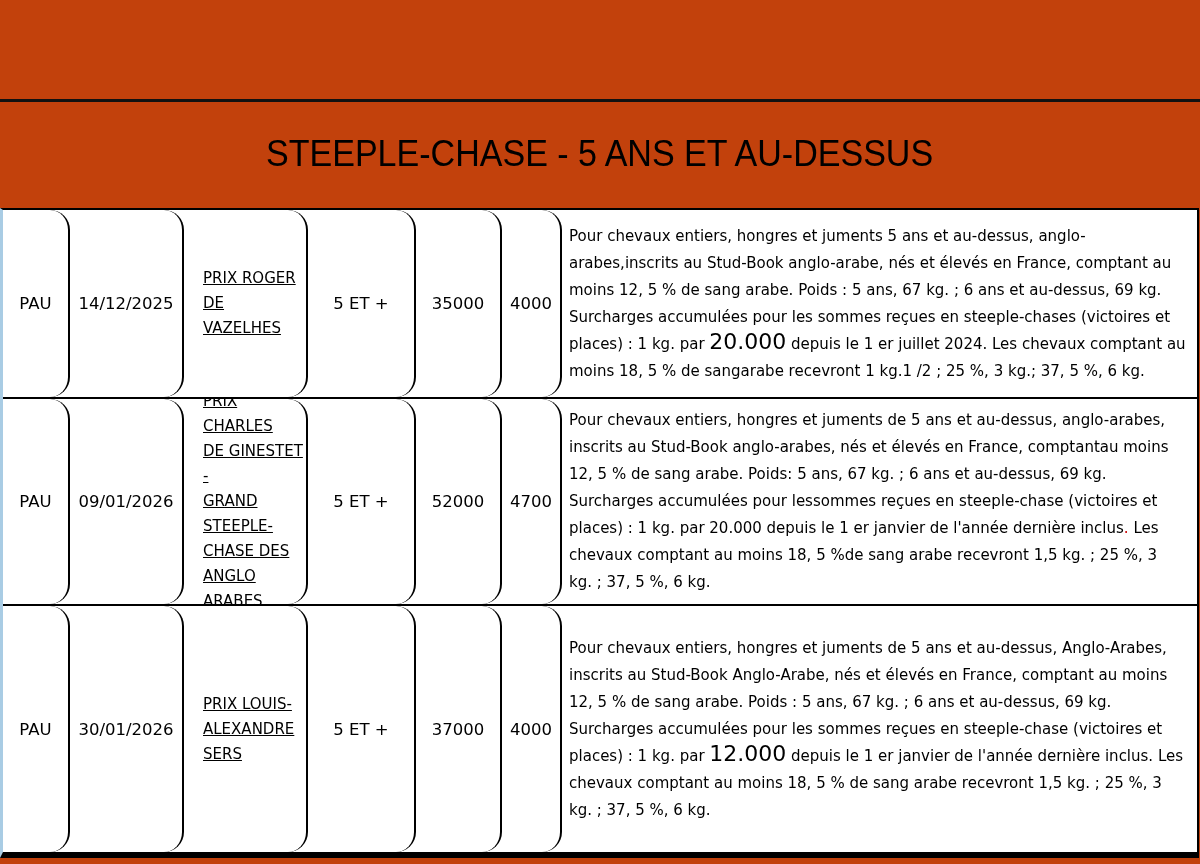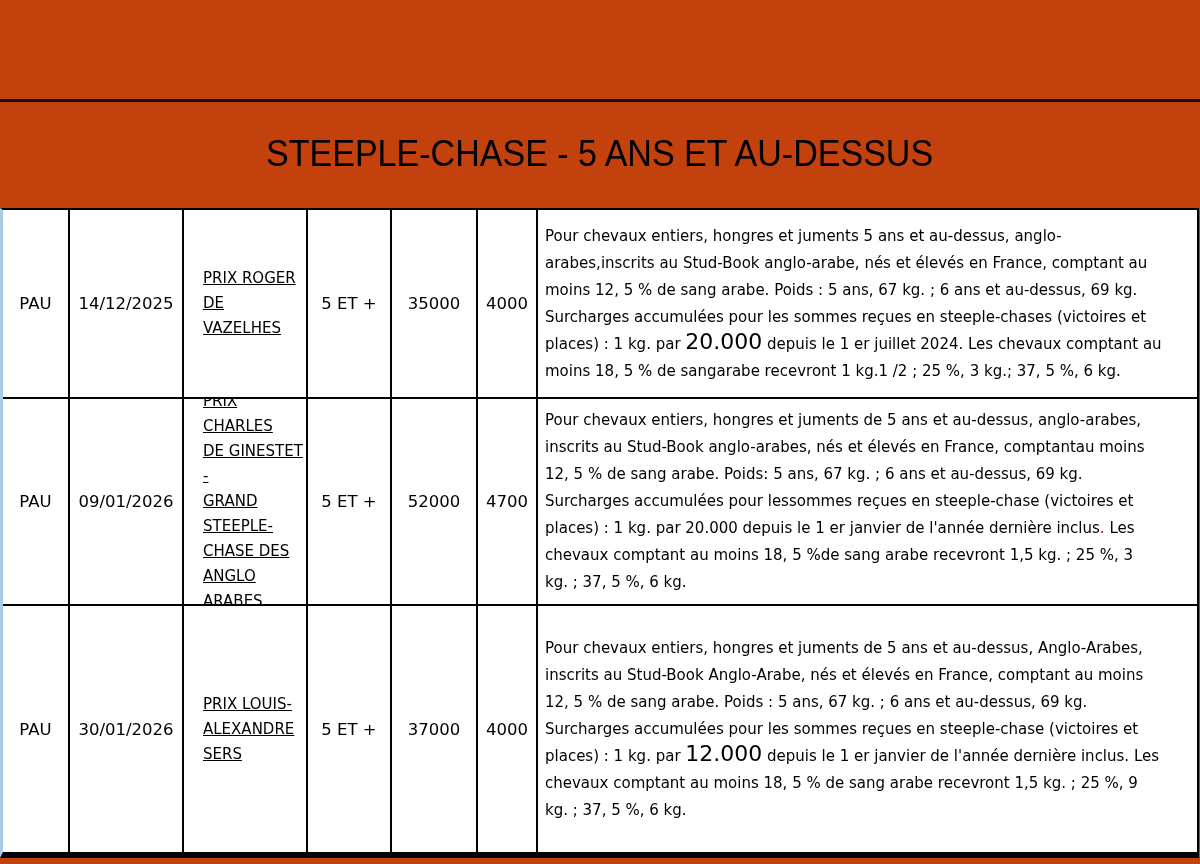--- a/index.html
+++ b/index.html
@@ -62,26 +62,27 @@
   }
   .race-row:nth-child(1) { height: 189px; }
   .race-row:nth-child(2) { height: 207px; }
   .race-row:nth-child(3) { height: 246px; border-bottom: none; }
   .cell {
     box-sizing: border-box;
     border-right: 2px solid #000;
     display: flex;
     align-items: center;
     overflow: hidden;
+    border-radius: 20px;
   }
   .c-track   { width: 67px;  justify-content: center; font-size: 16.5px; }
   .c-date    { width: 114px; justify-content: center; font-size: 16.5px; }
   .c-name    { width: 124px; justify-content: flex-start; padding-left: 19px;
                font-size: 15px; line-height: 25px; white-space: pre-line; text-decoration: underline; }
-  .c-age     { width: 84px;  justify-content: center; font-size: 16.5px; }
+  .c-age     { width: 108px;  justify-content: center; font-size: 16.5px; }
   .c-alloc   { width: 86px;  justify-content: center; font-size: 16.5px; }
   .c-entry   { width: 60px;  justify-content: center; font-size: 16.5px; }
   .c-cond    { flex: 1; border-right: none; padding-left: 7px; padding-right: 2px; }
   .cond-block { width: 100%; }
   .cond-line {
     font-size: 15px;
     line-height: 27px;
     white-space: nowrap;
   }
   .cond-line span.big {
@@ -159,20 +160,20 @@
       <div class="cell c-age">5 ET +</div>
       <div class="cell c-alloc">37000</div>
       <div class="cell c-entry">4000</div>
       <div class="cell c-cond">
         <div class="cond-block">
             <div class="cond-line"><span>Pour chevaux entiers, hongres et juments de 5 ans et au-dessus, Anglo-Arabes,</span></div>
             <div class="cond-line"><span>inscrits au Stud-Book Anglo-Arabe, nés et élevés en France, comptant au moins</span></div>
             <div class="cond-line"><span>12, 5 % de sang arabe. Poids : 5 ans, 67 kg. ; 6 ans et au-dessus, 69 kg.</span></div>
             <div class="cond-line"><span>Surcharges accumulées pour les sommes reçues en steeple-chase (victoires et</span></div>
             <div class="cond-line"><span>places) : 1 kg. par </span><span class="big">12.000</span><span> depuis le 1 er janvier de l'année dernière inclus. Les</span></div>
-            <div class="cond-line"><span>chevaux comptant au moins 18, 5 % de sang arabe recevront 1,5 kg. ; 25 %, 9</span></div>
+            <div class="cond-line"><span>chevaux comptant au moins 18, 5 % de sang arabe recevront 1,5 kg. ; 25 %, 3</span></div>
             <div class="cond-line"><span>kg. ; 37, 5 %, 6 kg.</span></div>
           </div>
       </div>
     </div>
   </div>
 
 </div>
 
 </body></html>

